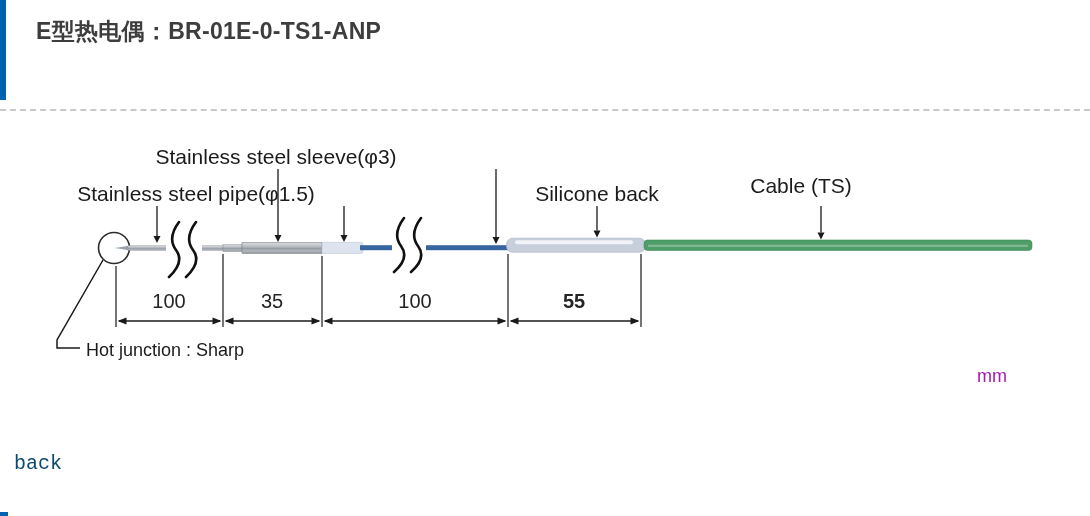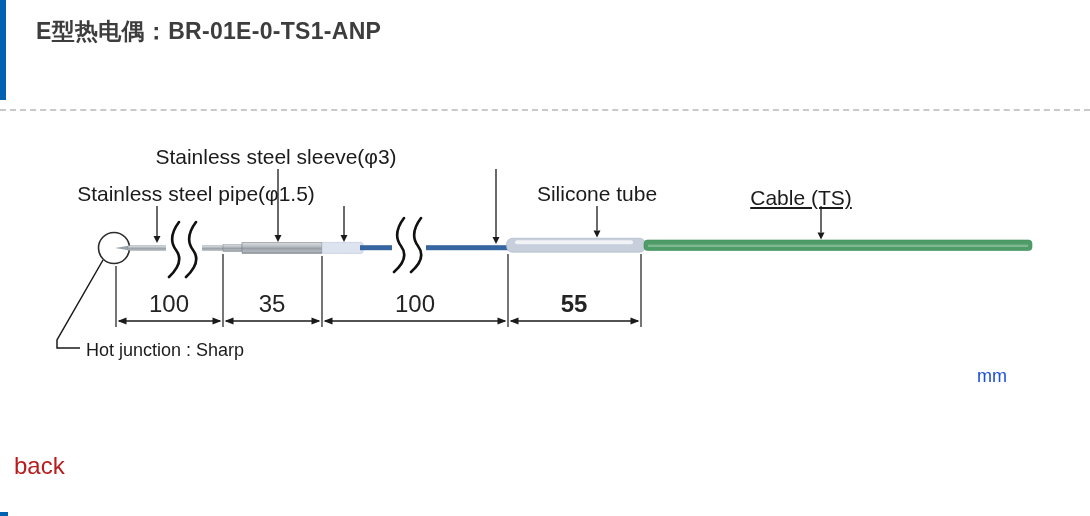--- a/index.html
+++ b/index.html
@@ -4,24 +4,24 @@
 <style>
   html,body{margin:0;padding:0;background:#ffffff;}
   .page{position:relative;width:1090px;height:516px;background:#ffffff;overflow:hidden;
         font-family:"Liberation Sans","DejaVu Sans",sans-serif;}
   .accent-bar{position:absolute;left:0;top:0;width:6px;height:100px;background:#0062b0;}
   .hdr-line{position:absolute;left:36px;font-weight:bold;font-size:23px;color:#3d3d3d;white-space:nowrap;letter-spacing:.3px;}
   .hdr-line.l1{top:16px;}
   .hdr-line.l2{top:58px;}
   .divider{position:absolute;left:0;top:109px;width:1090px;border-top:2px dashed #c9c9c9;}
   .lbl{position:absolute;font-size:21px;color:#1b1b1b;white-space:nowrap;transform:translateX(-50%);}
-  .dim-num{position:absolute;top:290px;font-size:24px;color:#242424;white-space:nowrap;transform:translateX(-50%);}
+  .dim-num{position:absolute;top:290px;font-size:20px;color:#242424;white-space:nowrap;transform:translateX(-50%);}
   .hj-label{position:absolute;left:86px;top:340px;font-size:18px;color:#1b1b1b;white-space:nowrap;}
-  .unit-label{position:absolute;left:977px;top:366px;font-size:18px;color:#1d4ed8;}
-  .back-link{position:absolute;left:14px;top:452px;font-size:24px;color:#b91c1c;cursor:pointer;text-decoration:none;}
+  .unit-label{position:absolute;left:977px;top:366px;font-size:18px;color:#a21caf;}
+  .back-link{position:absolute;left:14px;top:452px;font-size:20px;color:#0c4a6e;cursor:pointer;text-decoration:none;font-family:Liberation Mono, monospace;}
   .bottom-accent{position:absolute;left:0;top:512px;width:8px;height:4px;background:#0062b0;}
   svg.diagram{position:absolute;left:0;top:0;width:1090px;height:516px;}
 </style>
 </head>
 <body>
 
 <div class="page">
 
   <div class="accent-bar"></div>
   <div class="hdr-line l1">E型热电偶：BR-01E-0-TS1-ANP</div>
@@ -124,22 +124,22 @@
       <polygon points="639.5,321 630.5,317.4 630.5,324.6" fill="#1a1a1a" stroke="none"></polygon>
     </g>
 
     <g>
       <polyline points="103,260 57,340 57,348 80,348" fill="none" stroke="#1a1a1a" stroke-width="1.5"></polyline>
     </g>
   </svg>
 
   <div class="lbl" style="left:276px;top:145px;">Stainless steel sleeve(φ3)</div>
   <div class="lbl" style="left:148px;top:182px;margin-left:48px;">Stainless steel pipe(φ1.5)</div>
-  <div class="lbl" style="left:597px;top:182px;">Silicone tube</div>
-  <div class="lbl" style="left:801px;top:186px;text-decoration:underline;">Cable (TS)</div>
+  <div class="lbl" style="left:597px;top:182px;">Silicone back</div>
+  <div class="lbl" style="left:801px;top:174px;">Cable (TS)</div>
 
   <div class="dim-num" style="left:169px;">100</div>
   <div class="dim-num" style="left:272px;">35</div>
   <div class="dim-num" style="left:415px;">100</div>
   <div class="dim-num" style="left:574px;font-weight:bold;">55</div>
 
   <div class="hj-label">Hot junction : Sharp</div>
   <div class="unit-label">mm</div>
 
   <a class="back-link">back</a>

